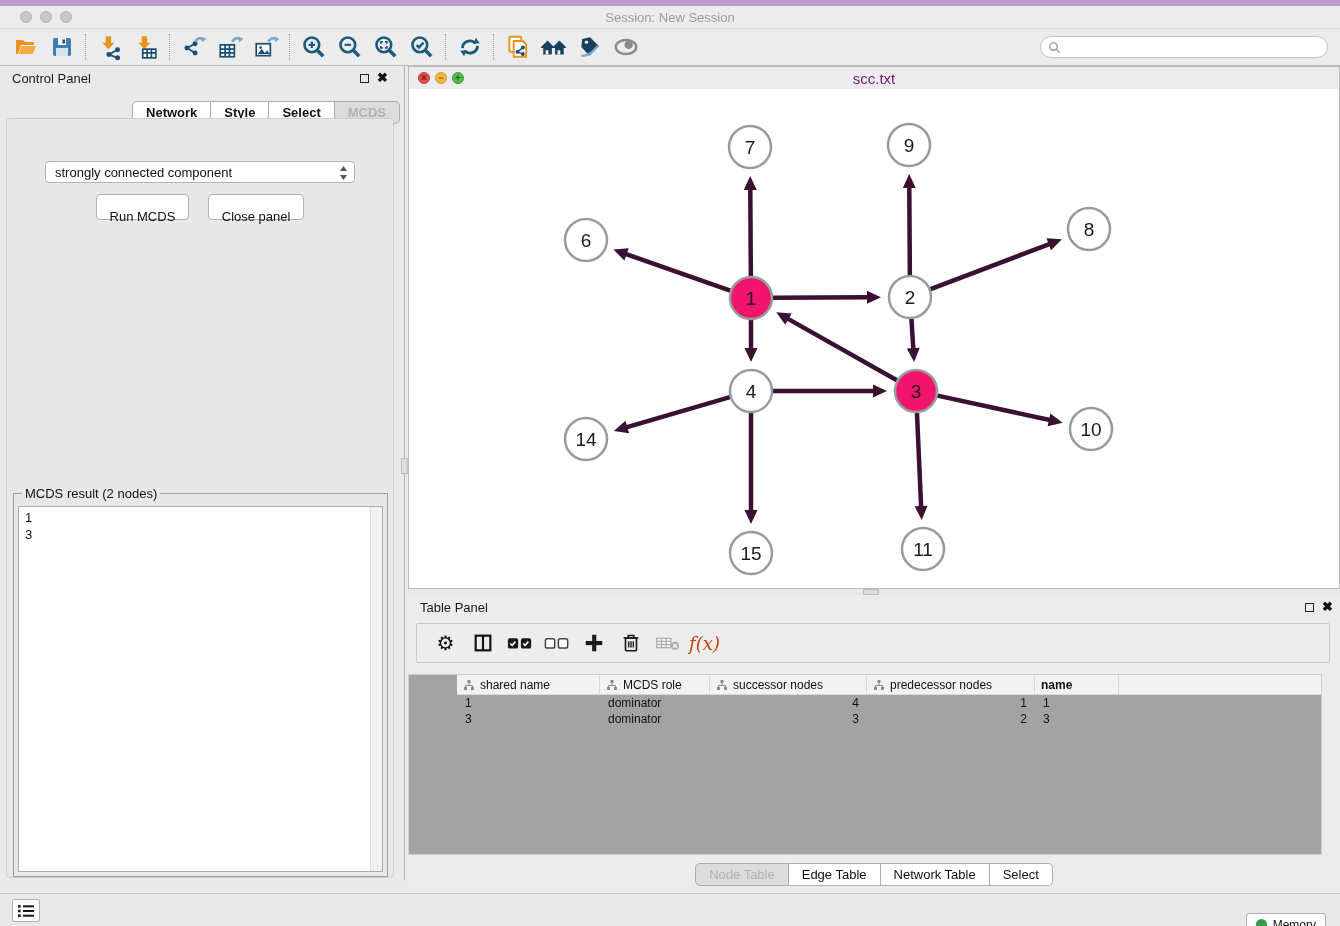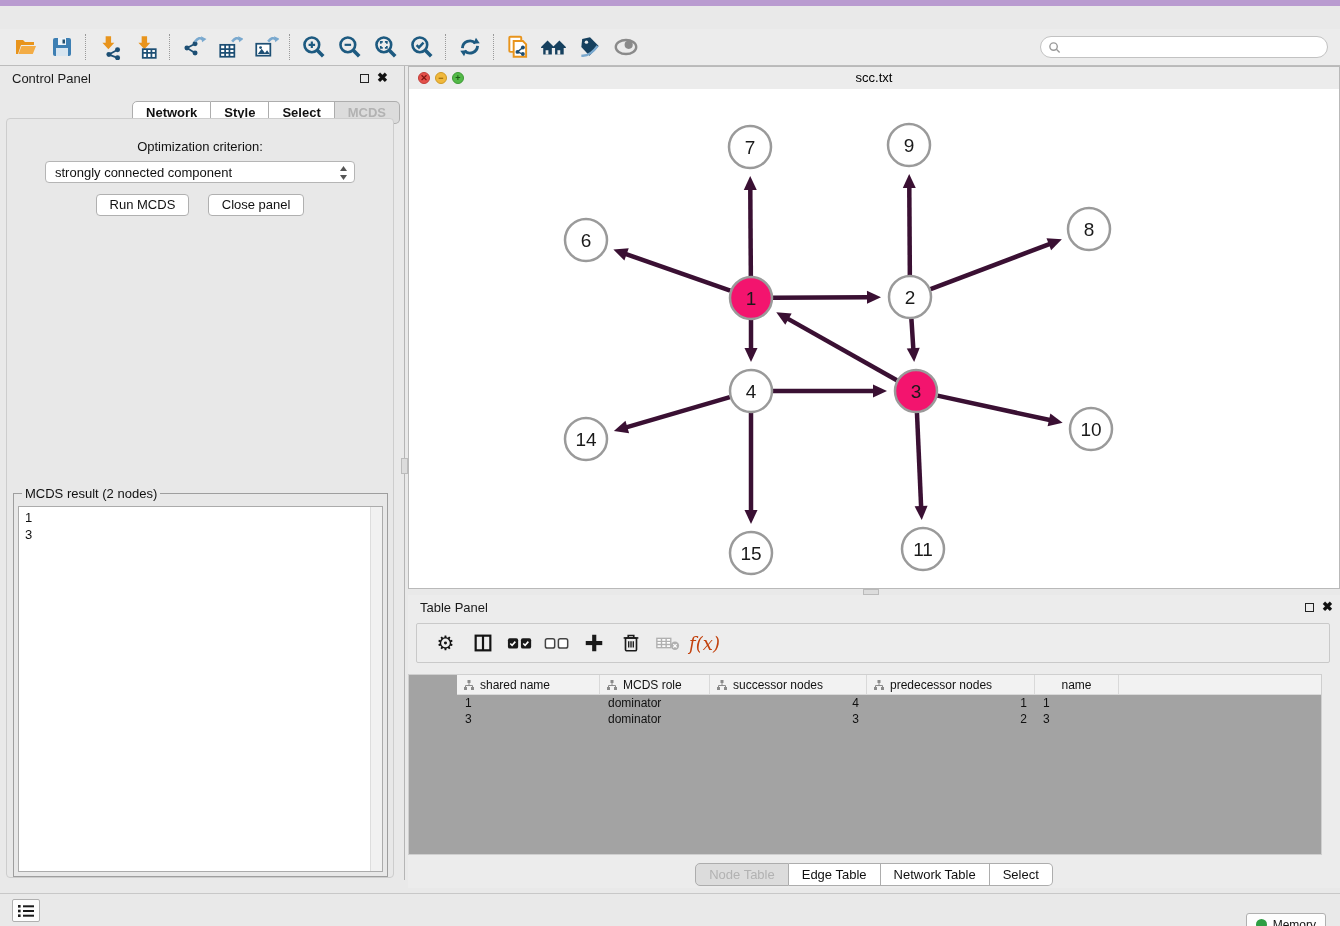--- a/index.html
+++ b/index.html
@@ -25,72 +25,78 @@
   .seg-group{display:inline-flex;}
   .seg{height:21px;line-height:21px;padding:0 13px;background:#fff;border:1px solid #adadad;border-left:none;font-size:13px;color:#111;}
   .seg:first-child{border-left:1px solid #adadad;border-radius:5px 0 0 5px;}
   .seg:last-child{border-radius:0 5px 5px 0;}
   .seg.active-gray{background:#dcdcdc;color:#b2b2b2;}
   .cp-tabs{position:absolute;left:0;top:35px;width:100%;text-align:right;font-weight:bold;}
   .cp-pane{position:absolute;left:6px;top:52px;width:386px;height:758px;background:#e8e8e8;border:1px solid #cdcdcd;border-radius:4px;}
   .opt-label{position:absolute;left:0;top:20px;width:100%;text-align:center;font-size:13px;color:#111;}
   .combo{position:absolute;left:38px;top:42px;width:310px;height:22px;background:#fff;border:1px solid #b5b5b5;border-radius:4px;font-size:13px;color:#111;line-height:22px;padding-left:9px;box-sizing:border-box;}
   .combo svg{position:absolute;right:6px;top:3px;}
-  .btn{height:22px;line-height:20px;background:#fff;border:1px solid #b0b0b0;border-radius:4px;font-size:13px;color:#111;padding:0 13px;display:inline-block;box-sizing:border-box;}
+  .btn{height:22px;line-height:20px;background:#fff;border:1px solid #b0b0b0;border-radius:4px;font-size:13px;color:#111;padding:12px 13px;display:inline-block;box-sizing:border-box;}
   .cp-btn-row{position:absolute;left:0;top:75px;width:100%;text-align:center;}
   .cp-btn-row .btn{margin:0 7px;}
   .groupbox{position:absolute;left:6px;top:374px;width:373px;height:382px;border:1px solid #9e9e9e;}
   .groupbox-legend{position:absolute;left:8px;top:-8px;background:#e8e8e8;padding:0 3px;font-size:13px;color:#111;}
   .result-area{position:absolute;left:4px;top:12px;right:4px;bottom:4px;background:#fff;border:1px solid #ababab;font-size:13px;color:#111;}
   .result-lines{padding:2px 6px;line-height:17px;}
   .result-scroll{position:absolute;right:0;top:0;bottom:0;width:11px;background:#f1f1f1;border-left:1px solid #ddd;}
   
   .v-divider{position:absolute;left:400px;top:66px;width:8px;height:814px;}
   .v-divider .line{position:absolute;left:4px;top:0;height:100%;width:1px;background:#b5b5b5;}
   .grip-v{position:absolute;left:1px;top:392px;width:7px;height:16px;background:#dcdcdc;border:1px solid #bbb;box-sizing:border-box;}
   .h-divider{position:absolute;left:408px;top:589px;width:932px;height:6px;}
   .grip-h{position:absolute;left:455px;top:0;width:16px;height:6px;background:#dcdcdc;border:1px solid #bbb;box-sizing:border-box;}
   
   .network-window{position:absolute;left:408px;top:66px;width:932px;height:523px;border:1px solid #b9b9b9;box-sizing:border-box;background:#fff;}
   .nw-titlebar{position:absolute;left:0;top:0;width:100%;height:22px;background:#ececec;border-bottom:1px solid #c6c6c6;}
   .mac-dot{position:absolute;top:5px;width:12px;height:12px;border-radius:50%;box-sizing:border-box;font-size:9px;font-weight:bold;text-align:center;line-height:11px;}
   .mac-close{left:9px;background:#e5504a;border:1px solid #c03d38;color:#7c1512;}
   .mac-min{left:26px;background:#f0b83c;border:1px solid #cf9a25;color:#8a5d00;}
   .mac-zoom{left:43px;background:#53b948;border:1px solid #3e9a35;color:#1d5c17;}
-  .nw-title{position:absolute;left:0;right:0;top:3px;text-align:center;font-size:13px;color:#000000;}
+  .nw-title{position:absolute;left:0;right:0;top:3px;text-align:center;font-size:15px;color:#701a75;}
   .canvas{position:absolute;left:0;top:22px;width:930px;height:499px;background:#fff;}
   
   .table-panel{position:absolute;left:408px;top:595px;width:932px;height:293px;background:#ececec;}
   .tp-header{position:absolute;left:0;top:0;width:100%;height:26px;}
   .tp-title{position:absolute;left:12px;top:5px;font-size:13px;color:#1a1a1a;}
   .tp-header .float-icon{left:897px;} .tp-header .close-x{left:914px;}
   .tp-toolbar{position:absolute;left:8px;top:28px;width:914px;height:40px;background:#ededed;border:1px solid #c9c9c9;border-radius:2px;box-sizing:border-box;display:flex;align-items:center;padding-left:10px;}
   .tp-tbtn{width:37px;height:32px;display:flex;align-items:center;justify-content:center;flex:0 0 auto;}
   .gear-glyph{font-size:20px;color:#141414;line-height:20px;}
   .fx-glyph{font-family:"DejaVu Serif",serif;font-style:italic;font-size:18px;color:#c2410c;}
   .ttable{position:absolute;left:0;top:79px;width:914px;height:181px;background:#a3a3a3;border:1px solid #cfcfcf;box-sizing:border-box;overflow:hidden;padding-left:48px;}
   .thead{display:flex;height:19px;background:#f2f2f2;border-bottom:1px solid #d9d9d9;}
   .thcell{display:flex;align-items:center;font-size:12px;color:#111;border-right:1px solid #d9d9d9;box-sizing:border-box;padding:0 6px;gap:5px;}
-  .thcell.center{justify-content:center;}
+  .thcell.center{justify-content:flex-start;font-weight:bold;}
   .trow{display:flex;height:16px;align-items:center;}
   .tcell{font-size:12px;color:#111;box-sizing:border-box;padding:0 8px;white-space:nowrap;}
   .tp-tabs{position:absolute;left:0;top:268px;width:100%;text-align:center;}
   
   .status-bar{position:absolute;left:0;top:893px;width:100%;height:33px;background:#e9e9e9;border-top:1px solid #c8c8c8;}
   .list-btn{position:absolute;left:12px;top:5px;width:28px;height:23px;background:#fdfdfd;border:1px solid #b0b0b0;border-radius:2px;display:flex;align-items:center;justify-content:center;box-sizing:border-box;}
   .memory-btn{position:absolute;right:14px;top:5px;height:23px;background:#fdfdfd;border:1px solid #b0b0b0;border-radius:3px;display:flex;align-items:center;padding:0 9px;gap:6px;font-size:12px;color:#111;box-sizing:border-box;margin-top:14px;}
   .memory-dot{width:11px;height:11px;border-radius:50%;background:#2f9e44;}
 </style>
 </head>
 <body>
 
 <div class="app">
 
   <div class="menustrip"></div>
 
+  <div class="titlebar">
+    <span class="tl r"></span>
+    <span class="tl y"></span>
+    <span class="tl g"></span>
+    <div class="win-title">Session: New Session</div>
+  </div>
 
   <div class="toolbar">
     <span class="tbtn">
       <svg width="26" height="24" viewBox="0 0 24 24">
           <path fill="#e8941c" d="M2 5h7l2 2h9v3H7L4 19H2z"></path>
           <path fill="#f3ac45" d="M7.5 11H22l-3.2 8H4.5z"></path>
         </svg>
     </span>
     <span class="tbtn">
       <svg width="24" height="24" viewBox="0 0 24 24">
@@ -242,21 +248,20 @@
     </div>
     <div class="cp-tabs">
       <span class="seg-group" id="cp-tab-group">
         <span class="seg">Network</span>
         <span class="seg">Style</span>
         <span class="seg">Select</span>
         <span class="seg active-gray">MCDS</span>
       </span>
     </div>
     <div class="cp-pane">
-      <div class="opt-label">Optimization criterion:</div>
       <div class="combo">
         <span>strongly connected component</span>
         <svg width="9" height="16" viewBox="0 0 9 16">
             <path fill="#555" d="M4.5 1L8 6H1z"></path>
             <path fill="#555" d="M4.5 15L1 10h7z"></path>
           </svg>
       </div>
       <div class="cp-btn-row">
         <span class="btn">Run MCDS</span>
         <span class="btn">Close panel</span>

